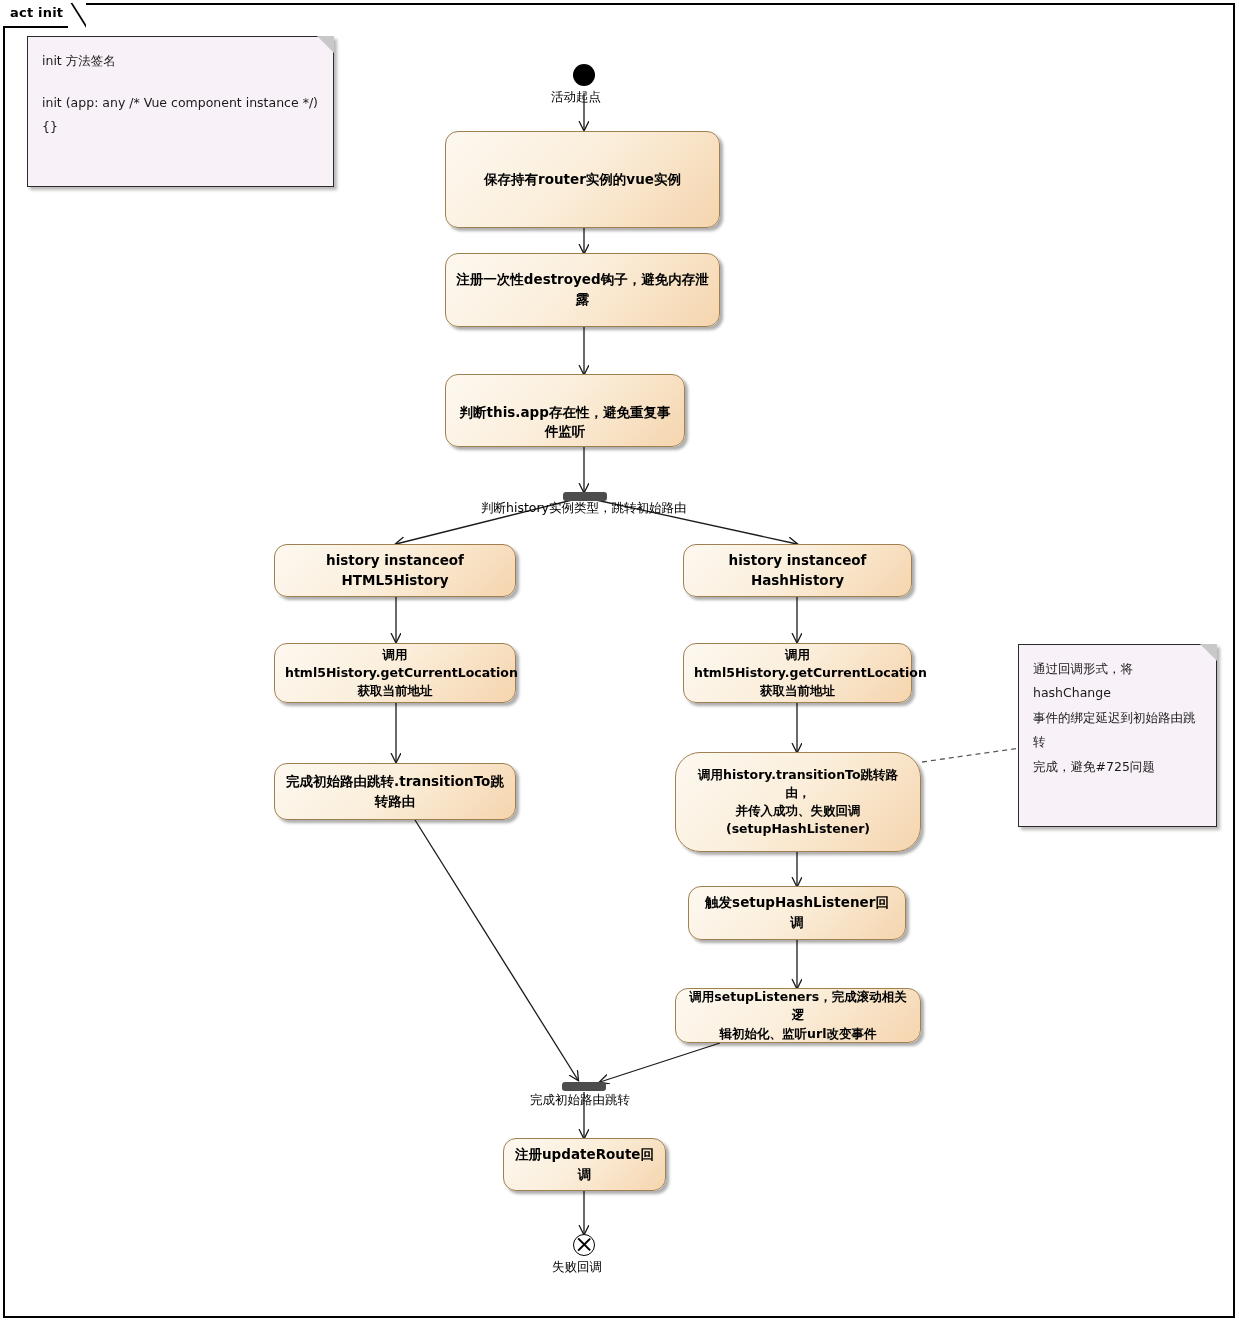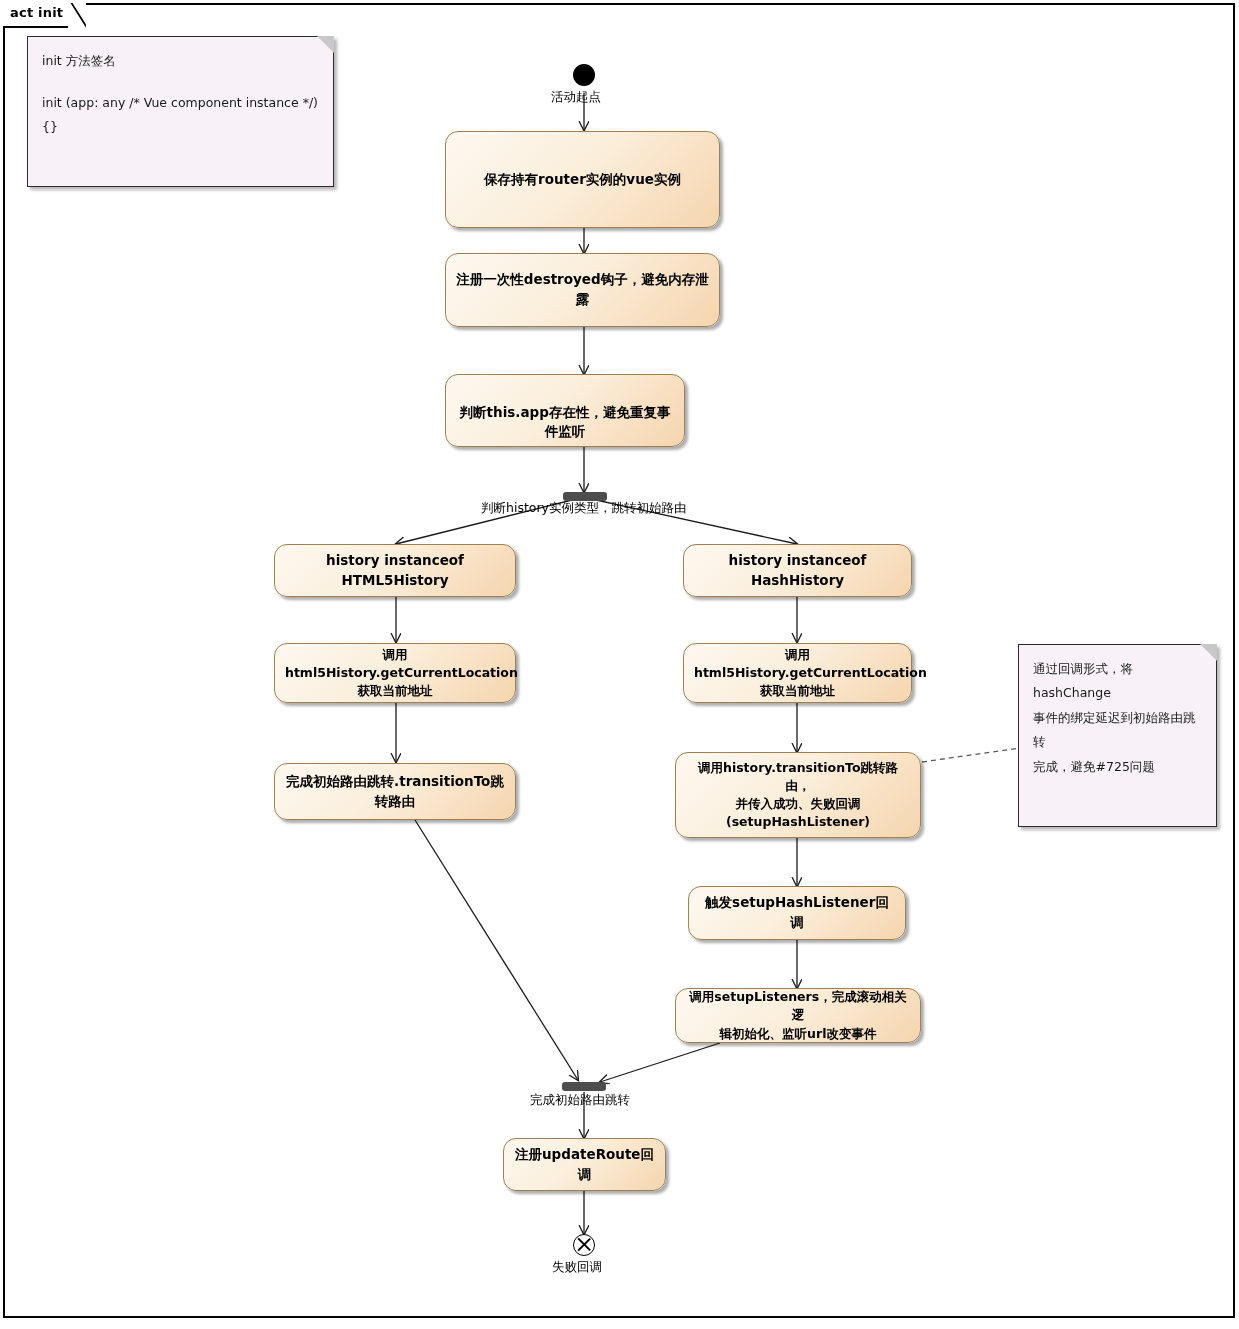--- a/index.html
+++ b/index.html
@@ -320,21 +320,21 @@
       <span class="ln">获取当前地址</span>
     </span>
   </div>
 
   <div class="activity" style="left:274px; top:763px; width:242px; height:57px;">
     <span class="lines">
       <span class="ln">完成初始路由跳转.transitionTo跳转路由</span>
     </span>
   </div>
 
-  <div class="activity" style="left:675px; top:752px; width:246px; height:86px; font-size:12.5px;">
+  <div class="activity" style="left:675px; top:752px; width:246px; height:100px; font-size:12.5px;border-radius:25px;">
     <span class="lines">
       <span class="ln">调用history.transitionTo跳转路由，</span>
       <span class="ln">并传入成功、失败回调</span>
       <span class="ln">(setupHashListener)</span>
     </span>
   </div>
 
   <div class="activity" style="left:688px; top:886px; width:218px; height:54px;">
     <span class="lines">
       <span class="ln">触发setupHashListener回调</span>

